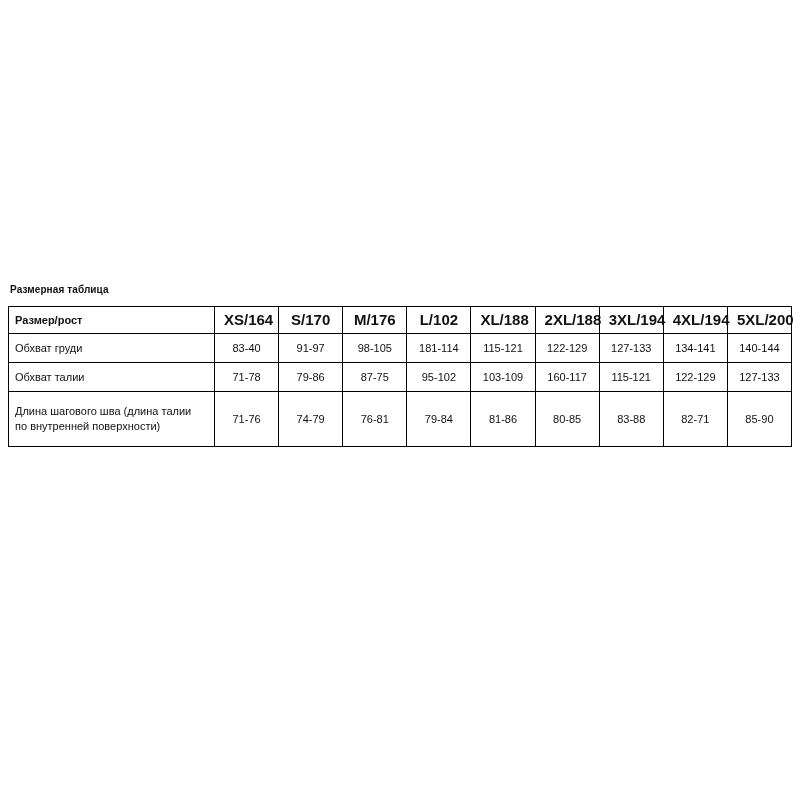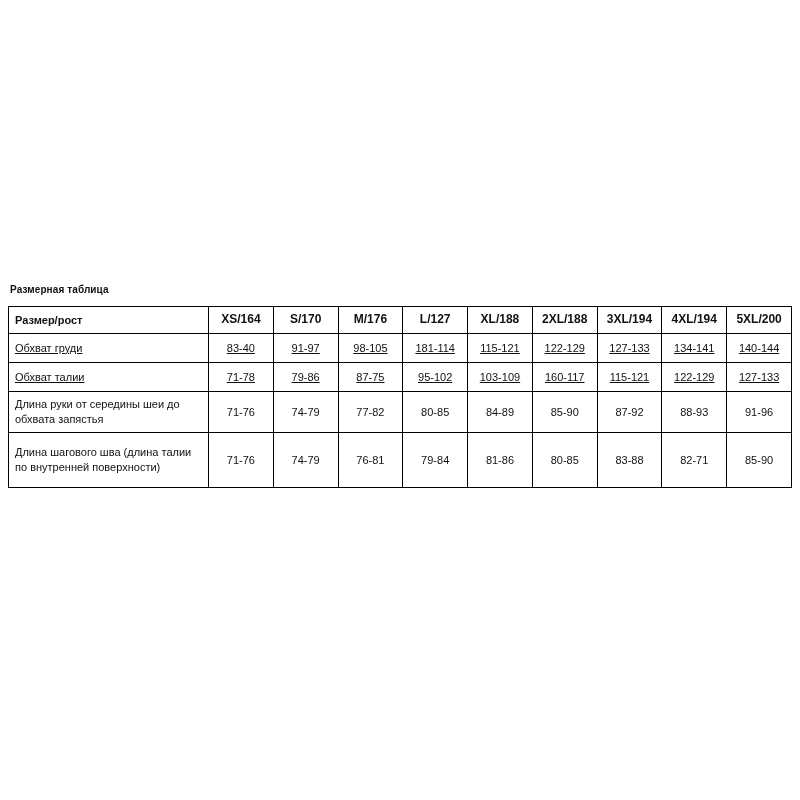--- a/index.html
+++ b/index.html
@@ -40,66 +40,66 @@
   table.size-table {
     border-collapse: collapse;
     width: 784px;
     table-layout: fixed;
   }
   table.size-table td,
   table.size-table th {
     border: 1px solid #000000;
     font-size: 11px;
     font-weight: normal;
-    padding: 3px 3px;
+    padding: 3px 9px;
     vertical-align: middle;
     line-height: 1.32;
     color: #111111;
   }
   
   table.size-table .rowhead {
     text-align: left;
     padding-left: 6px;
     width: 190px;
   }
   table.size-table .colhead {
     text-align: center;
     font-weight: bold;
-    font-size: 12px;
+    font-size: 15px;
   }
   table.size-table .corner {
     text-align: left;
     font-weight: bold;
     padding-left: 6px;
   }
   table.size-table .val {
     text-align: center;
   }
   
   tr.r-head td { height: 20px; }
-  tr.r-simple td { height: 22px; text-decoration: underline; }
+  tr.r-simple td { height: 22px; }
   tr.r-two td { height: 34px; }
   tr.r-three td { height: 48px; }
 </style>
 </head>
 <body>
 
 <div id="sheet">
 
   <div id="title">Размерная таблица</div>
 
   <div id="table-wrap">
     <table class="size-table">
       <thead>
         <tr class="r-head">
           <td class="corner rowhead">Размер/рост</td>
           <td class="colhead">XS/164</td>
           <td class="colhead">S/170</td>
           <td class="colhead">M/176</td>
-          <td class="colhead">L/127</td>
+          <td class="colhead">L/102</td>
           <td class="colhead">XL/188</td>
           <td class="colhead">2XL/188</td>
           <td class="colhead">3XL/194</td>
           <td class="colhead">4XL/194</td>
           <td class="colhead">5XL/200</td>
         </tr>
       </thead>
       <tbody>
 
         <tr class="r-simple">
@@ -122,32 +122,20 @@
           <td class="val">87-75</td>
           <td class="val">95-102</td>
           <td class="val">103-109</td>
           <td class="val">160-117</td>
           <td class="val">115-121</td>
           <td class="val">122-129</td>
           <td class="val">127-133</td>
         </tr>
 
 
-        <tr class="r-two">
-          <td class="rowhead">Длина руки от середины шеи до обхвата запястья</td>
-          <td class="val">71-76</td>
-          <td class="val">74-79</td>
-          <td class="val">77-82</td>
-          <td class="val">80-85</td>
-          <td class="val">84-89</td>
-          <td class="val">85-90</td>
-          <td class="val">87-92</td>
-          <td class="val">88-93</td>
-          <td class="val">91-96</td>
-        </tr>
 
         <tr class="r-three">
           <td class="rowhead">Длина шагового шва (длина талии по внутренней поверхности)</td>
           <td class="val">71-76</td>
           <td class="val">74-79</td>
           <td class="val">76-81</td>
           <td class="val">79-84</td>
           <td class="val">81-86</td>
           <td class="val">80-85</td>
           <td class="val">83-88</td>

